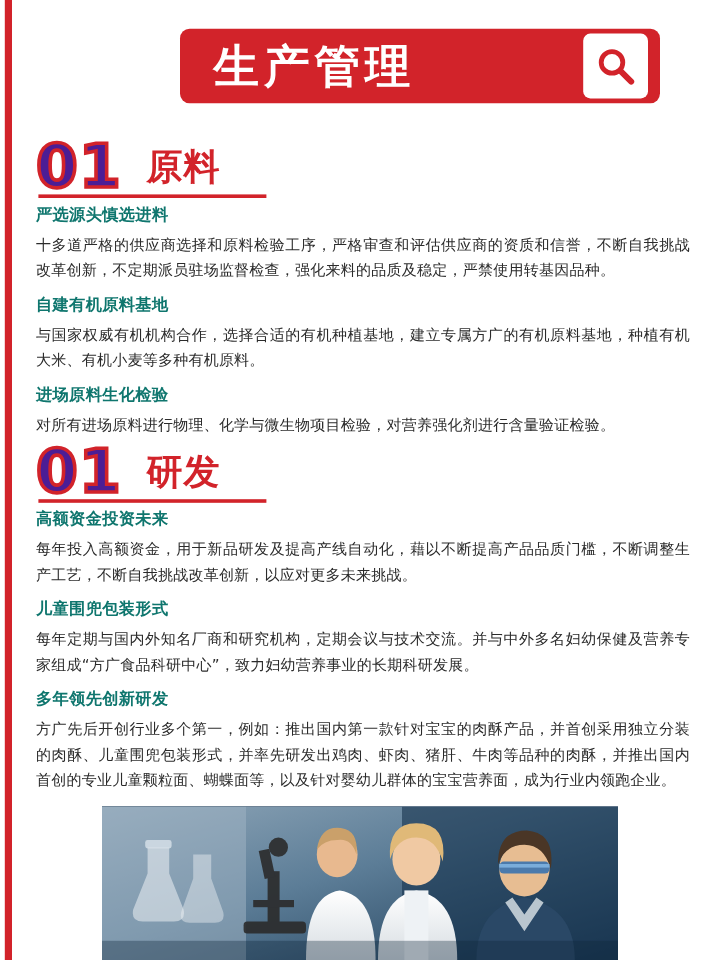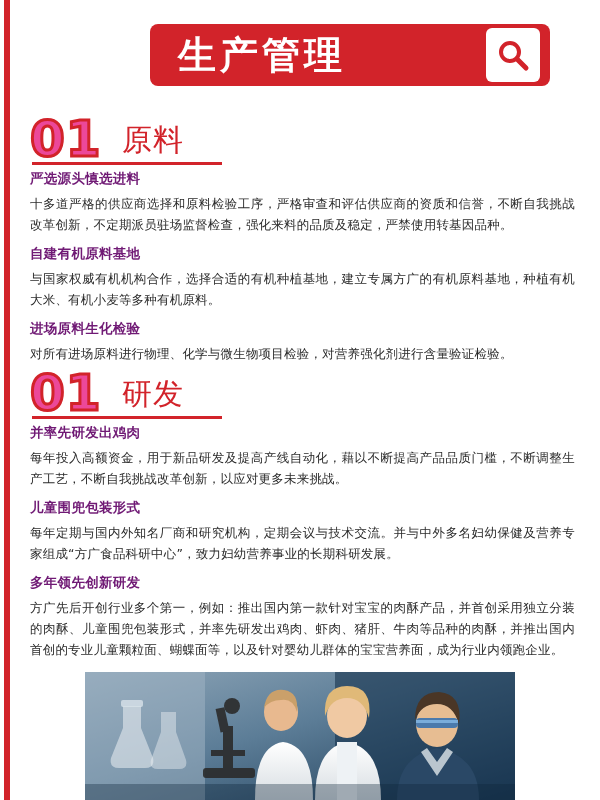--- a/index.html
+++ b/index.html
@@ -103,47 +103,47 @@
   .sec-head {
     position: relative;
     height: 52px;
   }
   .sec-num {
     position: absolute;
     left: 0;
     top: -6px;
     font-size: 50px;
     font-weight: bold;
-    color: #ec4899;
+    color: #4c1d95;
     -webkit-text-stroke: 3px #d2232a;
     letter-spacing: 1px;
     line-height: 54px;
     font-family: "DejaVu Sans", "Liberation Sans", sans-serif;
   }
   .sec-name {
     position: absolute;
     top: 2px;
     font-size: 30px;
-    font-weight: normal;
+    font-weight: bold;
     color: #d2232a;
     line-height: 40px;
     letter-spacing: 1px;
   }
   .sec-underline {
     position: absolute;
     height: 3px;
     background: #d2232a;
     top: 44px;
     left: 2px;
   }
 
   .sub {
     font-size: 13.5px;
     font-weight: bold;
-    color: #701a75;
+    color: #0f766e;
     margin: 0 0 5px 0;
     letter-spacing: 0.3px;
   }
   .para {
     font-size: 12.5px;
     color: #2b2b2b;
     line-height: 21px;
     margin: 0 0 14px 0;
     text-align: justify;
     letter-spacing: 0.2px;
@@ -206,21 +206,21 @@
   </div>
 
   <div class="section" style="top:372px;">
     <div class="sec-head">
       <div class="sec-num">01</div>
       <div class="sec-name" style="left:92px;">研发</div>
       <div class="sec-underline" style="width:190px;"></div>
     </div>
 
     <div class="block">
-      <div class="sub">并率先研发出鸡肉</div>
+      <div class="sub">高额资金投资未来</div>
       <div class="para">每年投入高额资金，用于新品研发及提高产线自动化，藉以不断提高产品品质门槛，不断调整生产工艺，不断自我挑战改革创新，以应对更多未来挑战。</div>
     </div>
     <div class="block">
       <div class="sub">儿童围兜包装形式</div>
       <div class="para">每年定期与国内外知名厂商和研究机构，定期会议与技术交流。并与中外多名妇幼保健及营养专家组成“方广食品科研中心”，致力妇幼营养事业的长期科研发展。</div>
     </div>
     <div class="block">
       <div class="sub">多年领先创新研发</div>
       <div class="para">方广先后开创行业多个第一，例如：推出国内第一款针对宝宝的肉酥产品，并首创采用独立分装的肉酥、儿童围兜包装形式，并率先研发出鸡肉、虾肉、猪肝、牛肉等品种的肉酥，并推出国内首创的专业儿童颗粒面、蝴蝶面等，以及针对婴幼儿群体的宝宝营养面，成为行业内领跑企业。</div>
     </div>

